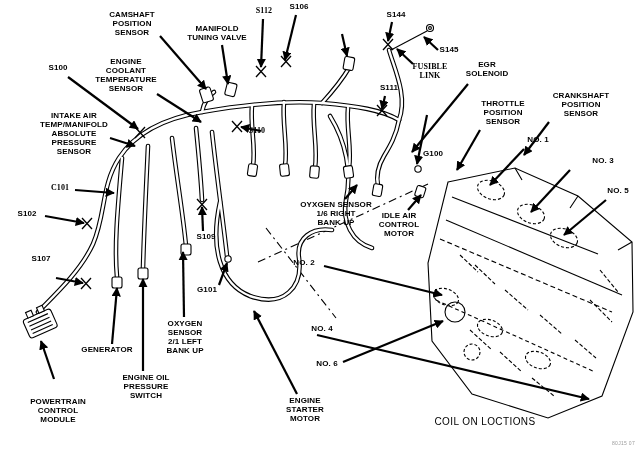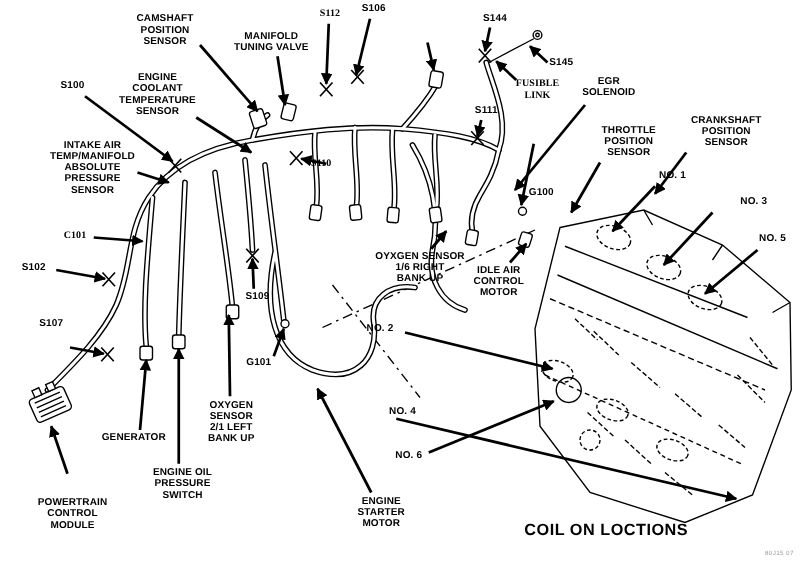--- a/index.html
+++ b/index.html
@@ -3,21 +3,21 @@
 <meta charset="utf-8">
 <style>
   html,body{margin:0;padding:0;background:#fff;}
   .stage{position:relative;width:640px;height:455px;background:#fff;overflow:hidden;
          font-family:"Liberation Sans",sans-serif;}
   .art{position:absolute;left:0;top:0;}
   .labels{position:absolute;left:0;top:0;width:640px;height:455px;pointer-events:none;}
   .lbl{position:absolute;transform:translateX(-50%);text-align:center;
        font-weight:bold;font-size:8px;line-height:1.12;color:#000;
        white-space:pre-line;letter-spacing:0.1px;}
-  .caption{position:absolute;transform:translateX(-50%);font-weight:bold;font-size:13px;
+  .caption{position:absolute;transform:translateX(-50%);font-weight:normal;font-size:10px;
        letter-spacing:0.4px;color:#000;white-space:nowrap;}
   .refcode{position:absolute;font-size:5px;color:#9a9a9a;letter-spacing:0.3px;}
   .tube-o{fill:none;stroke:#000;stroke-width:4.6;stroke-linecap:round;}
   .tube-i{fill:none;stroke:#fff;stroke-width:2.4;stroke-linecap:round;}
   .thin{fill:none;stroke:#000;stroke-width:1.1;}
   .leaders line{stroke:#000;stroke-width:2.2;}
   .conn{fill:#fff;stroke:#000;stroke-width:1.1;}
   .xmark{stroke:#000;stroke-width:1.3;}
 </style>
 </head>

